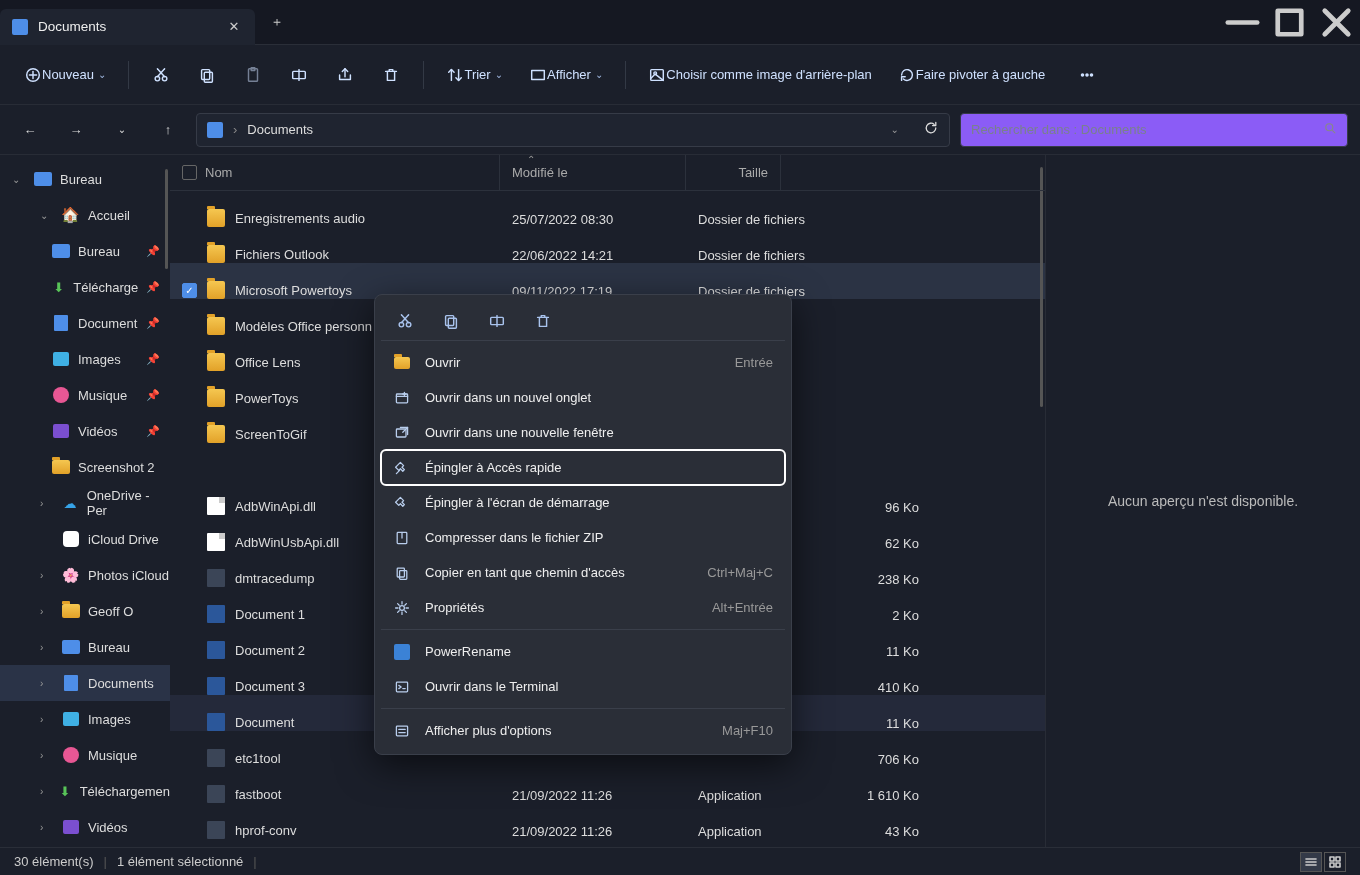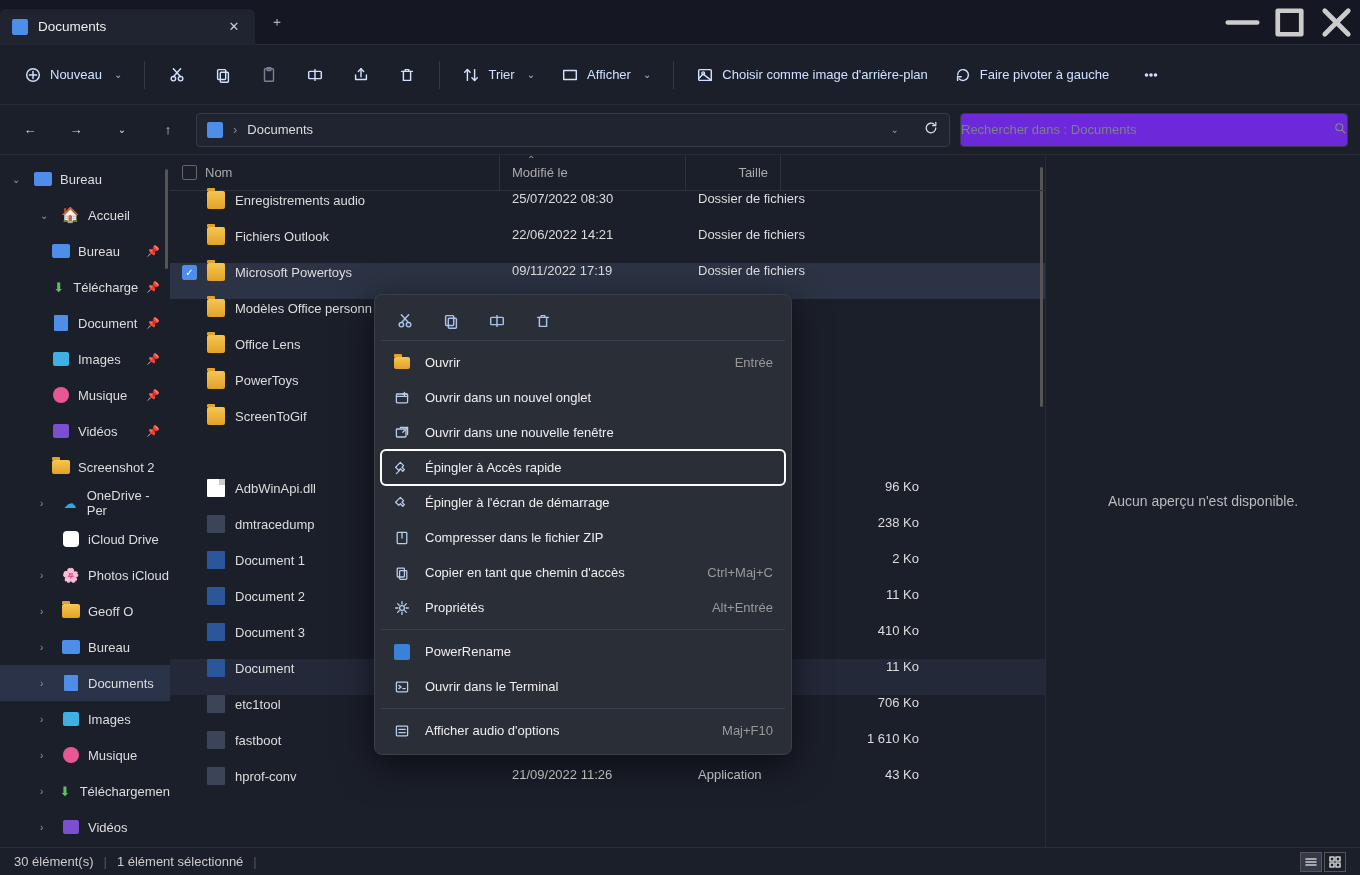--- a/index.html
+++ b/index.html
@@ -10,32 +10,32 @@
 .tab { height: 36px; margin-top: 9px; padding: 0 10px 0 12px; display: flex; align-items: center; gap: 10px; border-radius: 6px 6px 0 0; background: #1f2430; width: 255px; }
 .tab .folder-chip { width: 16px; height: 16px; background: #4e8ee8; border-radius: 2px; display:flex; align-items:center; justify-content:center;}
 .tab .title { flex: 1; font-size: 13.5px; color: #eee; }
 .tab .close { width: 22px; height: 22px; display:flex;align-items:center;justify-content:center; color:#ccc; }
 .newtab { width: 44px; height:44px; display:flex;align-items:center;justify-content:center; color:#ccc;}
 .winbtns { margin-left:auto; display:flex; }
 .winbtns div { width: 47px; height:45px; display:flex;align-items:center;justify-content:center; color:#ccc;}
 
 
 .toolbar { height: 60px; background: #1b1f2a; display:flex; align-items:center; padding: 0 14px; gap: 6px; border-bottom:1px solid #282c36;}
-.tbtn { height:36px; display:flex; align-items:center; gap:8px; padding: 0 10px; color:#cfe1ff; border-radius:4px;}
+.tbtn { height:36px; display:flex; align-items:center; gap:0; padding: 0 10px; color:#cfe1ff; border-radius:4px;}
 .tbtn.icon-only { width:40px; justify-content:center; padding:0; }
 .tbtn svg { width:18px; height:18px; }
 .divider { width:1px; height:28px; background:#333945; margin: 0 6px;}
 .tbtn .chev { margin-left:4px; color:#9fb6df; font-size:10px;}
 
 
 .navbar { height: 50px; background: #1b1f2a; display:flex; align-items:center; padding: 0 12px; gap:10px; border-bottom:1px solid #282c36;}
 .navbtn { width:36px; height:36px; display:flex;align-items:center;justify-content:center; color:#ddd;}
 .breadcrumb { flex:1; height:34px; background:#1f2430; border:1px solid #363b47; border-radius:4px; display:flex; align-items:center; padding: 0 10px; gap:10px; color:#ddd;}
 .breadcrumb .chip { width:16px;height:16px;background:#4e8ee8;border-radius:2px;}
-.search { width:388px; height:34px; background:#6d28d9; border:1px solid #363b47; border-radius:4px; display:flex; align-items:center; padding: 0 0; color:#888;}
+.search { width:388px; height:34px; background:#8b5cf6; border:1px solid #363b47; border-radius:4px; display:flex; align-items:center; padding: 0 10px; color:#888;}
 .search input { flex:1; background:none; border:none; outline:none; color:#ddd; font-size:13px;}
 .search input::placeholder { color:#7a808c;}
 
 
 .main { display:flex; height: calc(875px - 45px - 60px - 50px - 28px); }
 .sidebar { width: 170px; background:#1b1f2a; overflow:hidden; position:relative;}
 .tree { padding: 6px 0;}
 .tree-item { height:36px; display:flex; align-items:center; gap:8px; padding-left: 12px; color:#ddd; position:relative;}
 .tree-item.lvl2 { padding-left: 52px; }
 .tree-item.lvl1b { padding-left: 40px; }
@@ -49,21 +49,21 @@
 .list { flex:1; position:relative; }
 .list .scrollthumb { position:absolute; right:2px; top:12px; width:3px; height:240px; background:#555; border-radius:2px;}
 .columns { height:36px; display:flex; align-items:center; border-bottom:1px solid #2c313c; color:#aaa; font-size:13px;}
 .columns .c { padding:0 12px; border-right:1px solid #2c313c; height:100%; display:flex;align-items:center; gap:8px;}
 .c-name { width: 330px;}
 .c-mod { width: 186px;}
 .c-type { width: 150px;}
 .c-size { width: 95px; justify-content:flex-end;}
 .sortarrow { position:absolute; left: 357px; top:-1px; color:#999; font-size:10px;}
 
-.row { height:36px; display:flex; align-items:flex-start; color:#ddd;}
+.row { height:36px; display:flex; align-items:flex-end; color:#ddd;}
 .row .c { padding:0 12px; display:flex;align-items:center; gap:10px;}
 .row.selected { background:#2b3344;}
 .row.hover { background:#24293a;}
 .check { width:15px;height:15px;border:1px solid #666;border-radius:2px;display:flex;align-items:center;justify-content:center;}
 .check.on { background:#4e8ee8;border-color:#4e8ee8;}
 .fico { width:18px;height:18px;}
 .folder-ico { background:linear-gradient(#f5c751,#e2a128); border-radius:2px; position:relative;}
 .folder-ico::before{content:"";position:absolute;top:-3px;left:0;width:8px;height:3px;background:#e2a128;border-radius:1px 1px 0 0;}
 .file-ico { background:#fff;border-radius:1px;position:relative;}
 .file-ico::after{content:"";position:absolute;top:0;right:0;width:6px;height:6px;background:#ccc;}
@@ -530,20 +530,36 @@
             <div class="c c-type">
               <span>l'applica...</span>
             </div>
             <div class="c c-size">
               <span>96 Ko</span>
             </div>
           </div>
           <div class="row">
             <div class="c c-name">
               <span style="width:15px"></span>
+              <span class="fico file-ico"></span>
+              <span>AdbWinUsbApi.dll</span>
+            </div>
+            <div class="c c-mod">
+              <span></span>
+            </div>
+            <div class="c c-type">
+              <span>l'applica...</span>
+            </div>
+            <div class="c c-size">
+              <span>62 Ko</span>
+            </div>
+          </div>
+          <div class="row">
+            <div class="c c-name">
+              <span style="width:15px"></span>
               <span class="fico exe-ico"></span>
               <span>dmtracedump</span>
             </div>
             <div class="c c-mod">
               <span></span>
             </div>
             <div class="c c-type">
               <span></span>
             </div>
             <div class="c c-size">
@@ -794,21 +810,21 @@
       </div>
       <div class="ctx-sep"></div>
       <div class="ctx-item">
         <span class="mi">
           <svg width="16" height="16" viewBox="0 0 20 20">
             <rect x="3" y="4" width="14" height="12" rx="1"></rect>
             <line x1="6" y1="8" x2="14" y2="8"></line>
             <line x1="6" y1="12" x2="14" y2="12"></line>
           </svg>
         </span>
-        <span>Afficher audio d'options</span>
+        <span>Afficher plus d'options</span>
         <span class="k">Maj+F10</span>
       </div>
     </div>
 </div>
 
 <div class="status">
   <span>30 élément(s)</span>
   <span class="sep">|</span>
   <span>1 élément sélectionné</span>
   <span class="sep">|</span>

